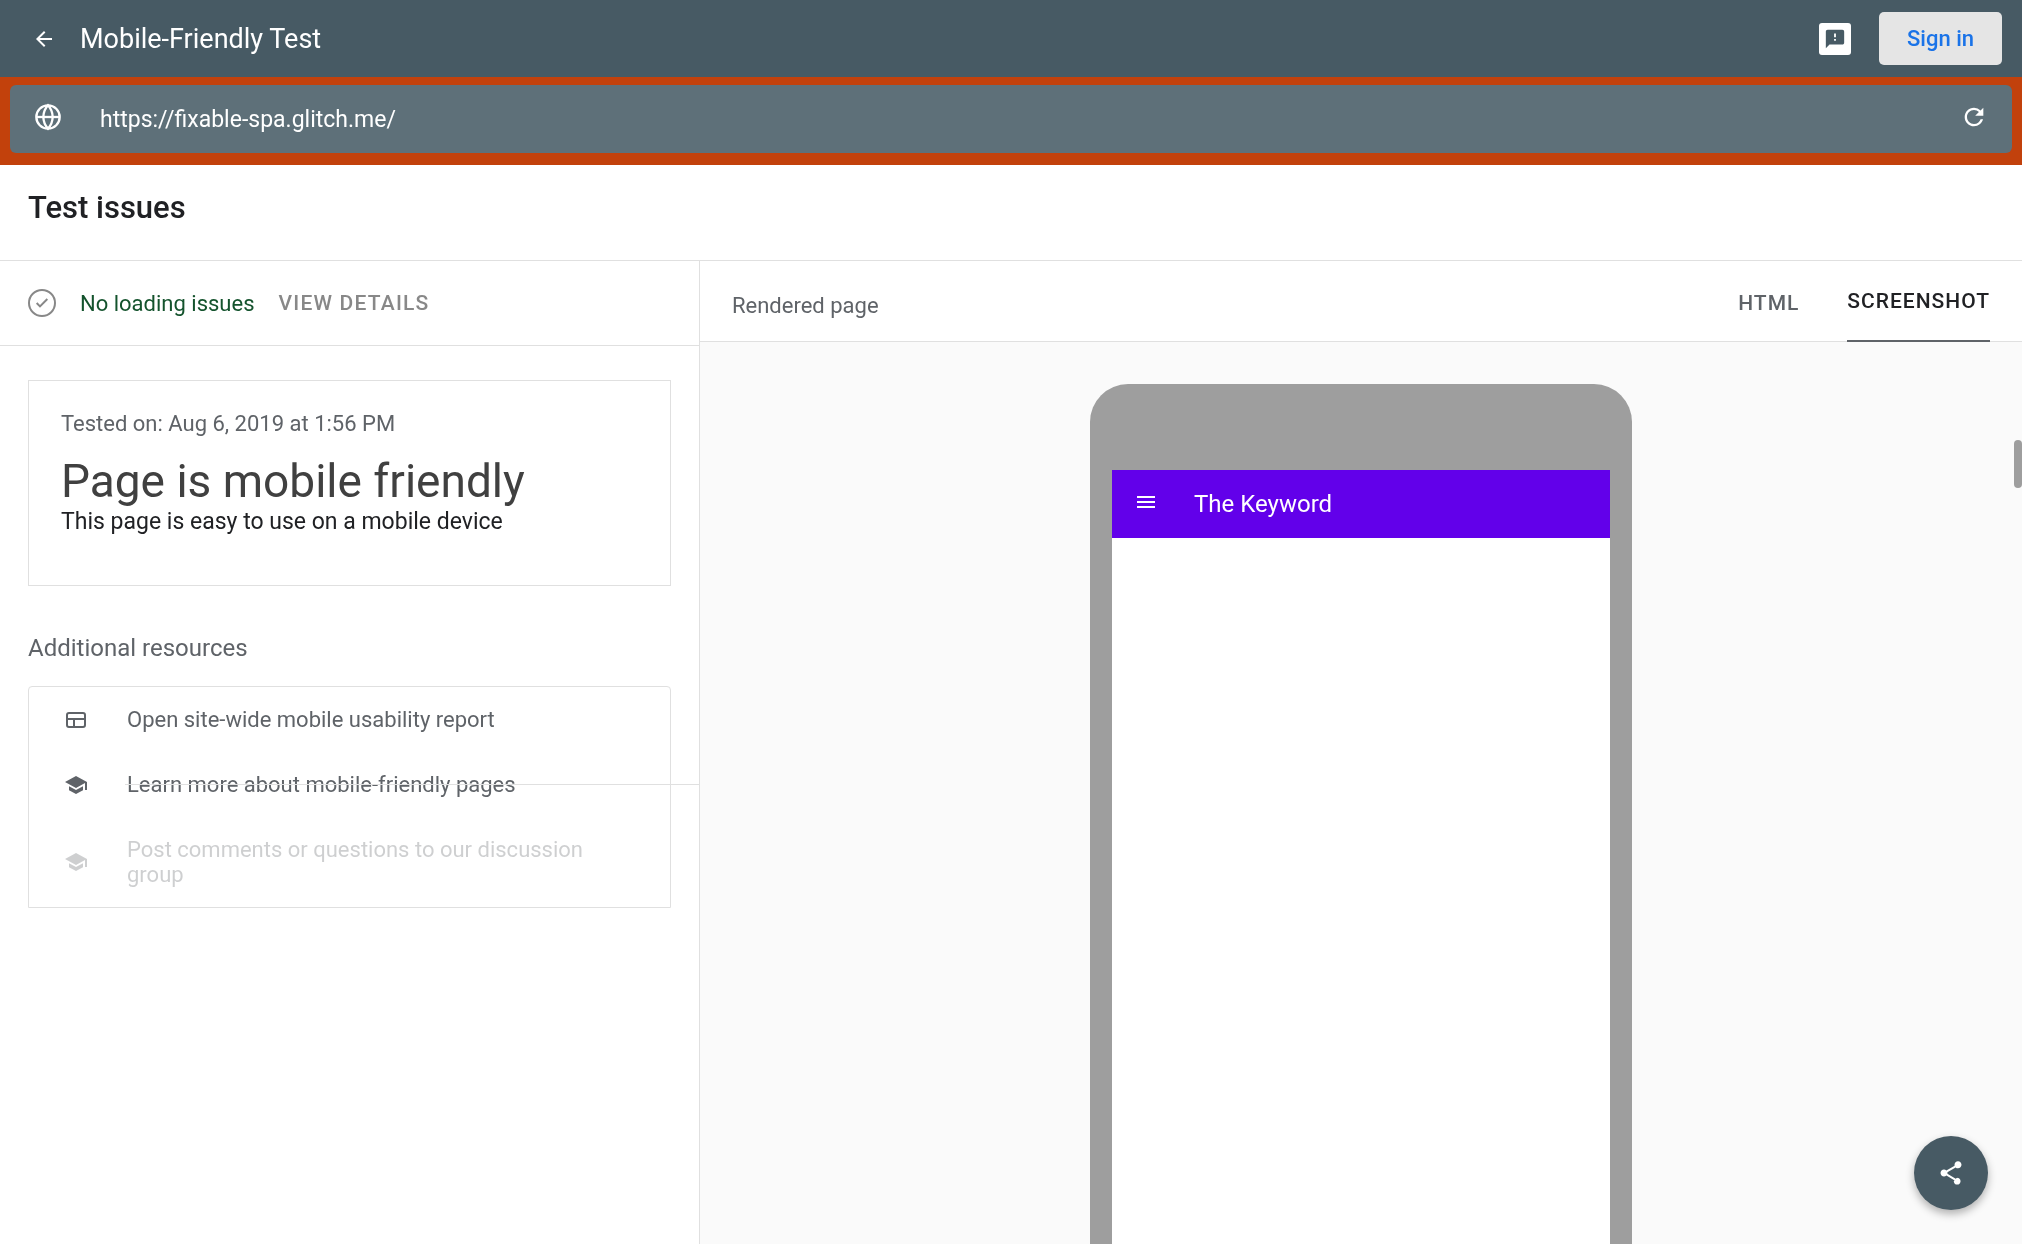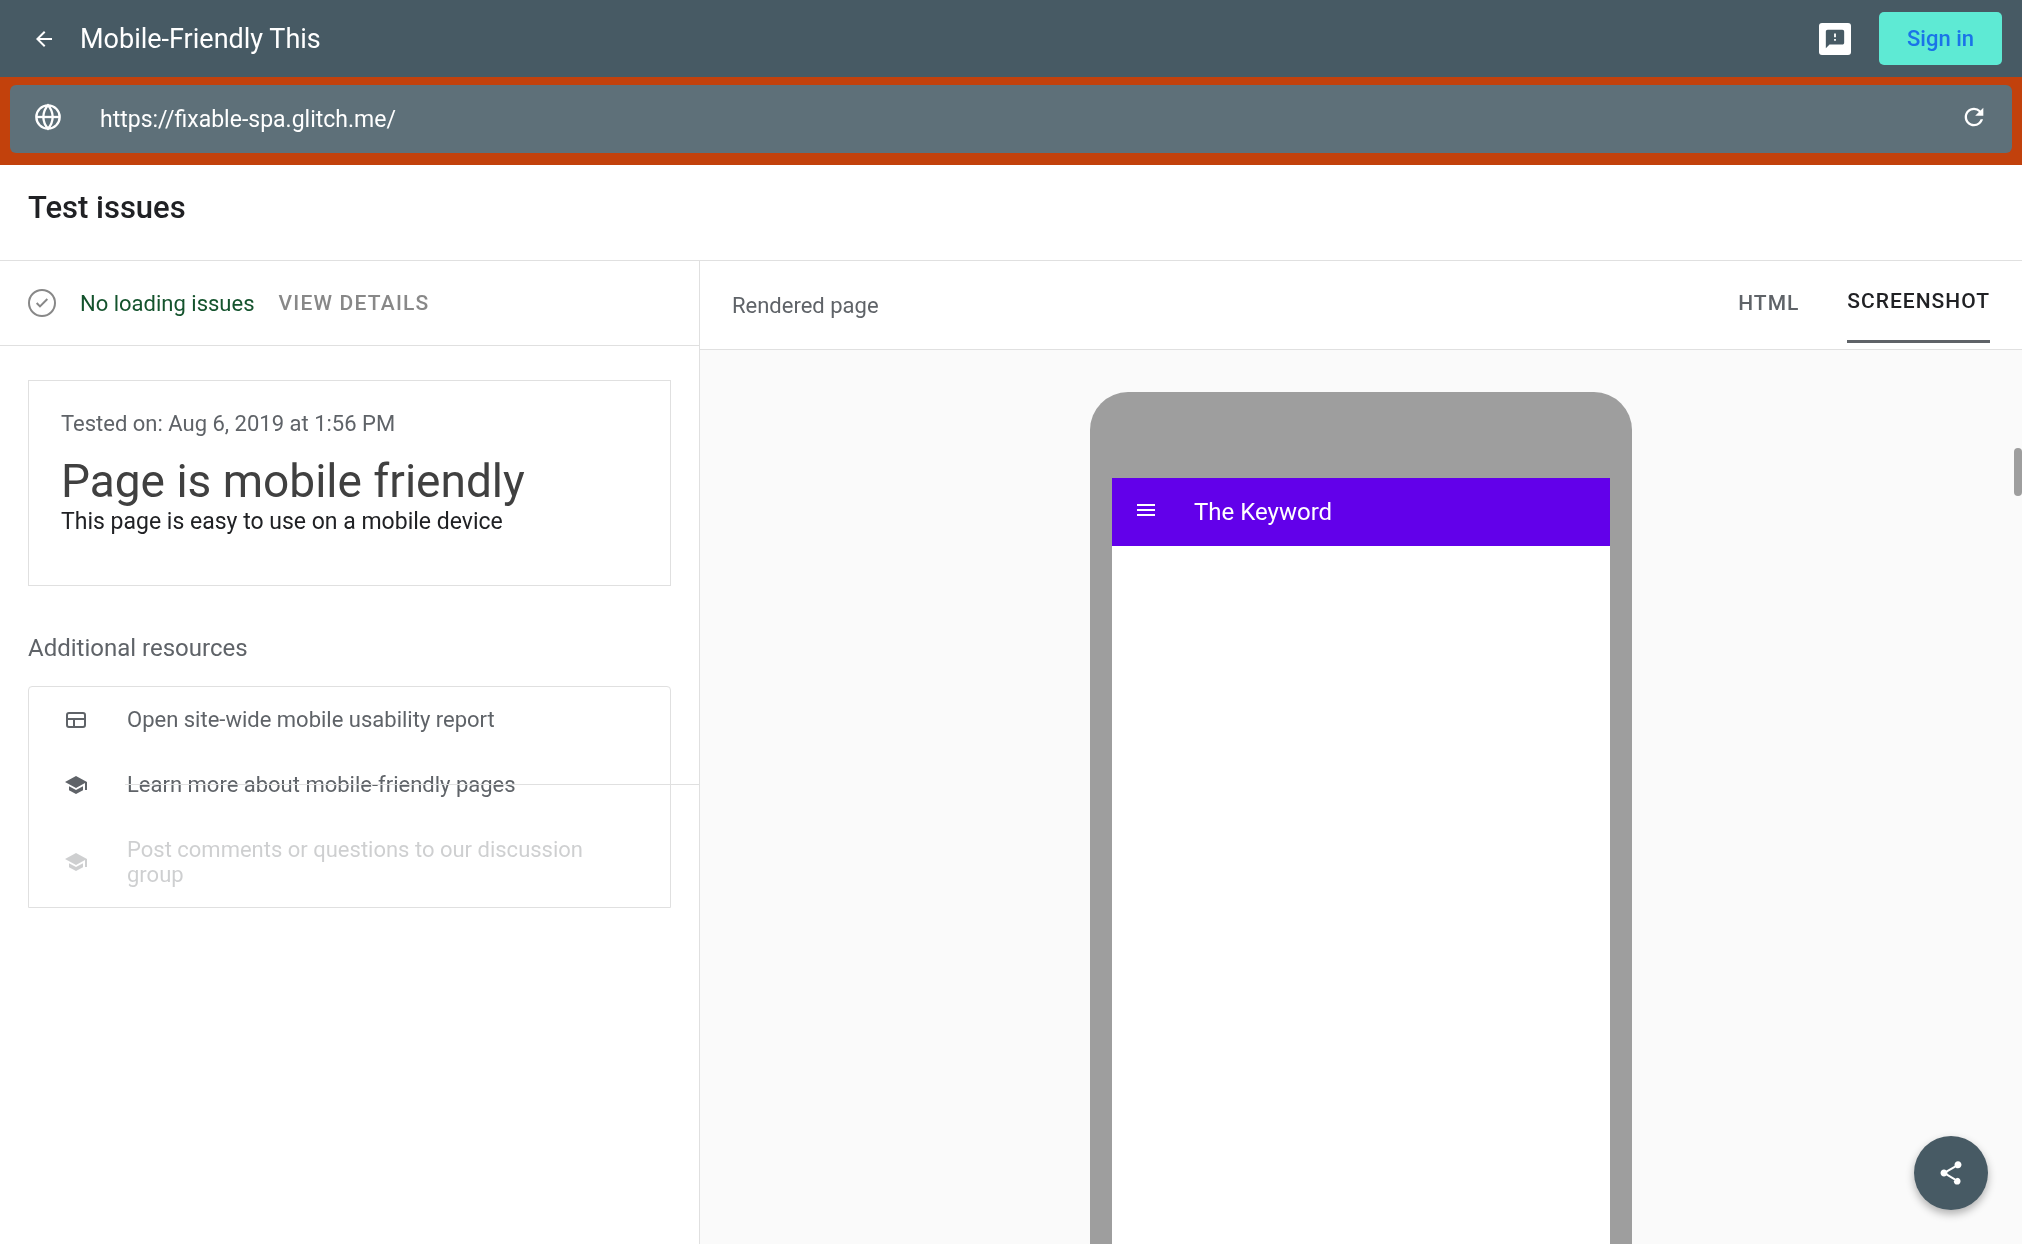--- a/index.html
+++ b/index.html
@@ -53,21 +53,21 @@
       width: 32px;
       height: 32px;
       border-radius: 3px;
       display: flex;
       align-items: center;
       justify-content: center;
       cursor: pointer;
     }
     
     .sign-in-btn {
-      background: #5eead4;
+      background: #e5e5e5;
       color: #1a73e8;
       border: none;
       padding: 14px 28px;
       border-radius: 5px;
       font-size: 22px;
       font-weight: 500;
       cursor: pointer;
     }
     
     .url-bar-container {
@@ -225,21 +225,21 @@
     .right-panel {
       flex: 1;
       display: flex;
       flex-direction: column;
       position: relative;
     }
     
     .preview-tabs {
       display: flex;
       align-items: center;
-      padding: 28px 32px 28px 32px;
+      padding: 28px 32px 20px 32px;
       border-bottom: 1px solid #e0e0e0;
     }
     
     .preview-label {
       color: #5f6368;
       font-size: 22px;
       flex: 1;
     }
     
     .tab {
@@ -327,21 +327,21 @@
   </style>
 </head>
 <body>
 
 <div class="app-header">
   <div class="back-arrow">
     <svg width="28" height="28" viewBox="0 0 24 24" fill="currentColor">
       <path d="M20 11H7.83l5.59-5.59L12 4l-8 8 8 8 1.41-1.41L7.83 13H20v-2z"></path>
     </svg>
   </div>
-  <div class="app-title">Mobile-Friendly This</div>
+  <div class="app-title">Mobile-Friendly Test</div>
   <div class="header-actions">
     <div class="feedback-icon">
       <svg width="22" height="22" viewBox="0 0 24 24" fill="#475a64">
         <path d="M20 2H4c-1.1 0-2 .9-2 2v18l4-4h14c1.1 0 2-.9 2-2V4c0-1.1-.9-2-2-2zm-7 12h-2v-2h2v2zm0-4h-2V6h2v4z"></path>
       </svg>
     </div>
     <button class="sign-in-btn">Sign in</button>
   </div>
 </div>
 

